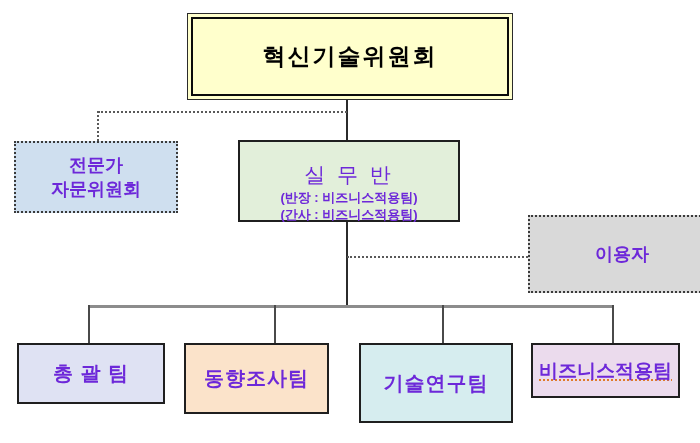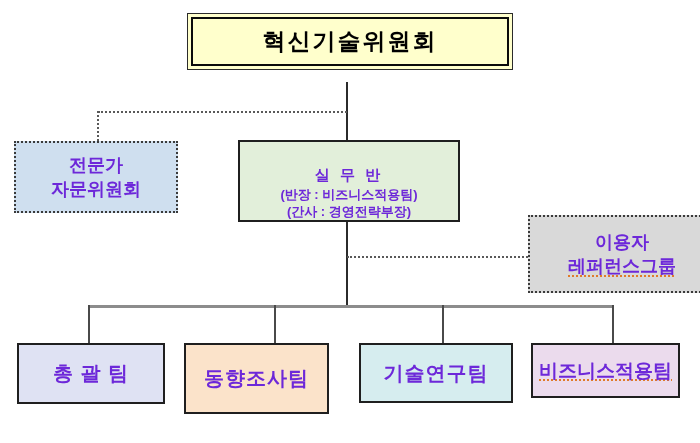--- a/index.html
+++ b/index.html
@@ -48,22 +48,22 @@
     align-items: center;
     justify-content: center;
   }
   .root-label {
     font-size: 23px;
     font-weight: 800;
     letter-spacing: 2px;
   }
 
   .wg-title {
-    font-size: 15px;
-    font-weight: 700;
+    font-size: 21px;
+    font-weight: 400;
     letter-spacing: 3px;
     line-height: 1.15;
     margin-bottom: 3px;
     margin-top: 25px;
   }
   .wg-sub {
     font-size: 13px;
     font-weight: 700;
     line-height: 1.3;
   }
@@ -96,51 +96,50 @@
   <div class="abs dot-h" style="left:98px;  top:111px; width:249px;"></div>
   <div class="abs dot-v" style="left:97px;  top:111px; height:30px;"></div>
   <div class="abs vline" style="left:346px; top:222px; height:84px;"></div>
   <div class="abs dot-h" style="left:347px; top:256px; width:181px;"></div>
   <div class="abs hbar" style="left:89px;  top:305px; width:525px;"></div>
   <div class="abs vdrop" style="left:88px;  top:305px; height:38px;"></div>
   <div class="abs vdrop" style="left:274px; top:305px; height:38px;"></div>
   <div class="abs vdrop" style="left:442px; top:305px; height:38px;"></div>
   <div class="abs vdrop" style="left:612px; top:305px; height:38px;"></div>
 
-  <div class="abs root-outer" style="left: 187px; top: 13px; width: 326px; height: 57px; background-color: rgb(255, 255, 204);">
+  <div class="abs root-outer" style="left: 187px; top: 13px; width: 326px; height: 87px; background-color: rgb(255, 255, 204);">
     <div class="root-inner">
       <span class="root-label">혁신기술위원회</span>
     </div>
   </div>
 
   <div class="abs node dotted-border" style="left: 14px; top: 141px; width: 164px; height: 72px; background-color: rgb(207, 223, 239);">
     <span class="side-label">전문가</span>
     <span class="side-label">자문위원회</span>
   </div>
 
   <div class="abs node solid-border" style="left: 238px; top: 140px; width: 222px; height: 82px; background-color: rgb(226, 239, 218);">
     <span class="wg-title">실 무 반</span>
     <span class="wg-sub">(반장 : 비즈니스적용팀)</span>
-    <span class="wg-sub">(간사 : 경영전략부장)</span>
+    <span class="wg-sub">(간사 : 비즈니스적용팀)</span>
   </div>
 
   <div class="abs node dotted-border" style="left: 528px; top: 215px; width: 188px; height: 78px; background-color: rgb(217, 217, 217);">
     <span class="side-label">이용자</span>
-    <span class="side-label spellcheck">레퍼런스그룹</span>
   </div>
 
   <div class="abs node solid-border" style="left: 17px; top: 343px; width: 148px; height: 61px; background-color: rgb(223, 226, 243);">
     <span class="team-label">총 괄 팀</span>
   </div>
 
   <div class="abs node solid-border" style="left: 184px; top: 343px; width: 145px; height: 71px; background-color: rgb(251, 227, 202);">
     <span class="team-label">동향조사팀</span>
   </div>
 
-  <div class="abs node solid-border" style="left: 359px; top: 343px; width: 154px; height: 60px; background-color: rgb(214, 237, 239);">
+  <div class="abs node solid-border" style="left: 359px; top: 343px; width: 154px; height: 80px; background-color: rgb(214, 237, 239);">
     <span class="team-label">기술연구팀</span>
   </div>
 
   <div class="abs node solid-border" style="left: 531px; top: 343px; width: 149px; height: 55px; background-color: rgb(235, 219, 237);">
     <span class="team-label small spellcheck">비즈니스적용팀</span>
   </div>
 
 </div>
 
 </body></html>

